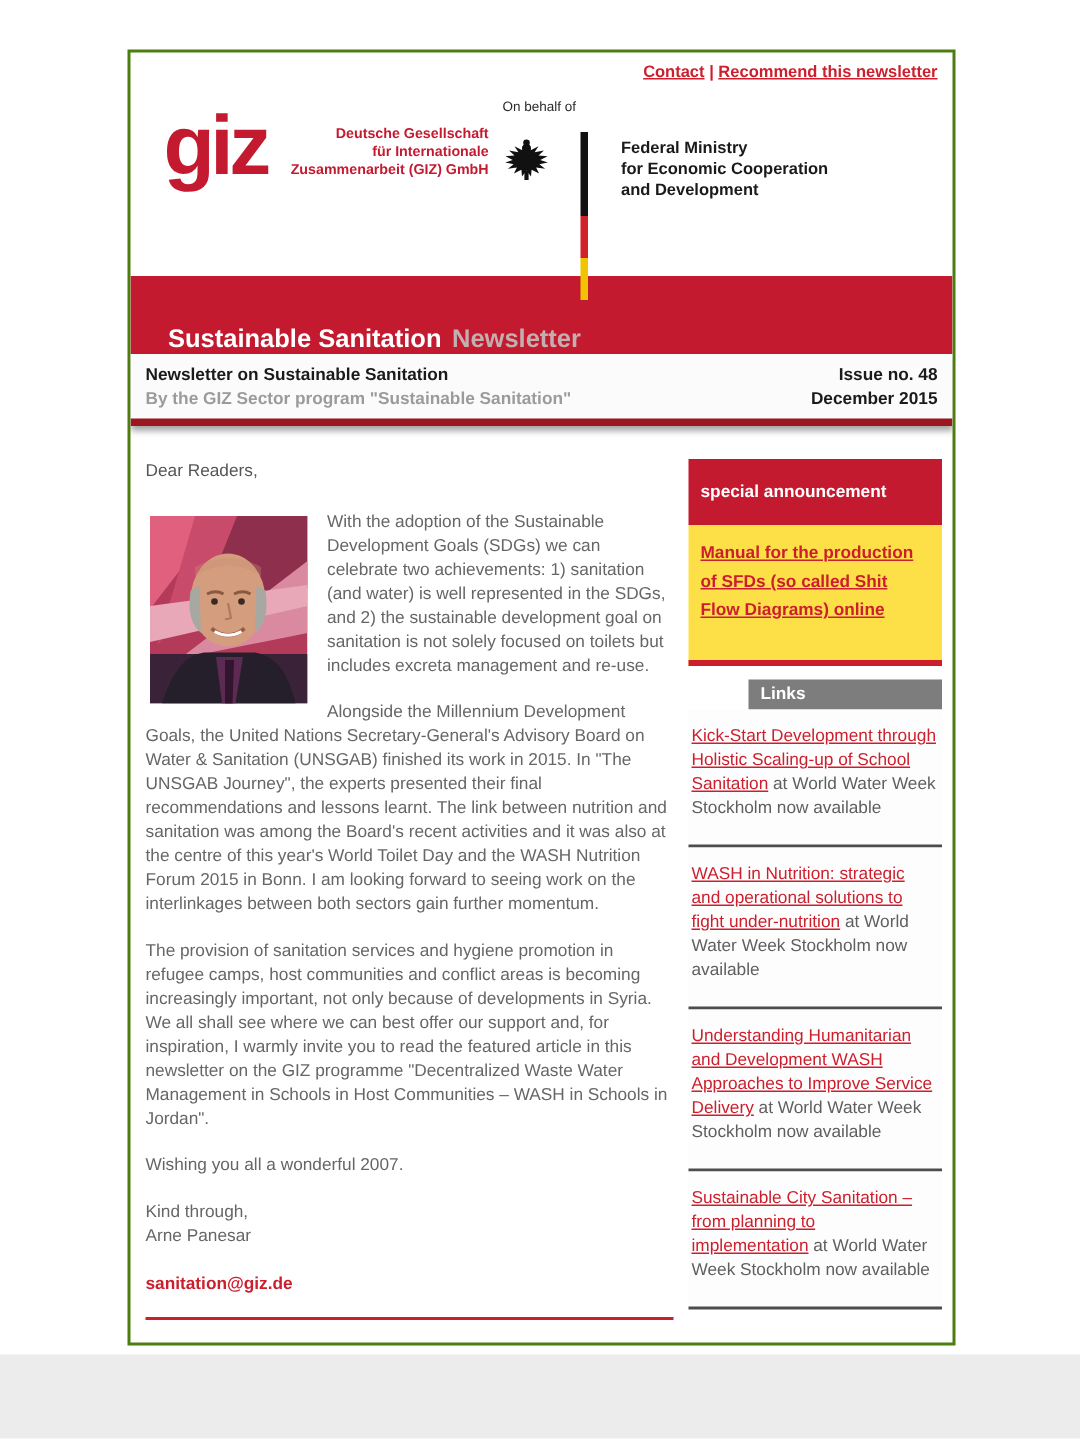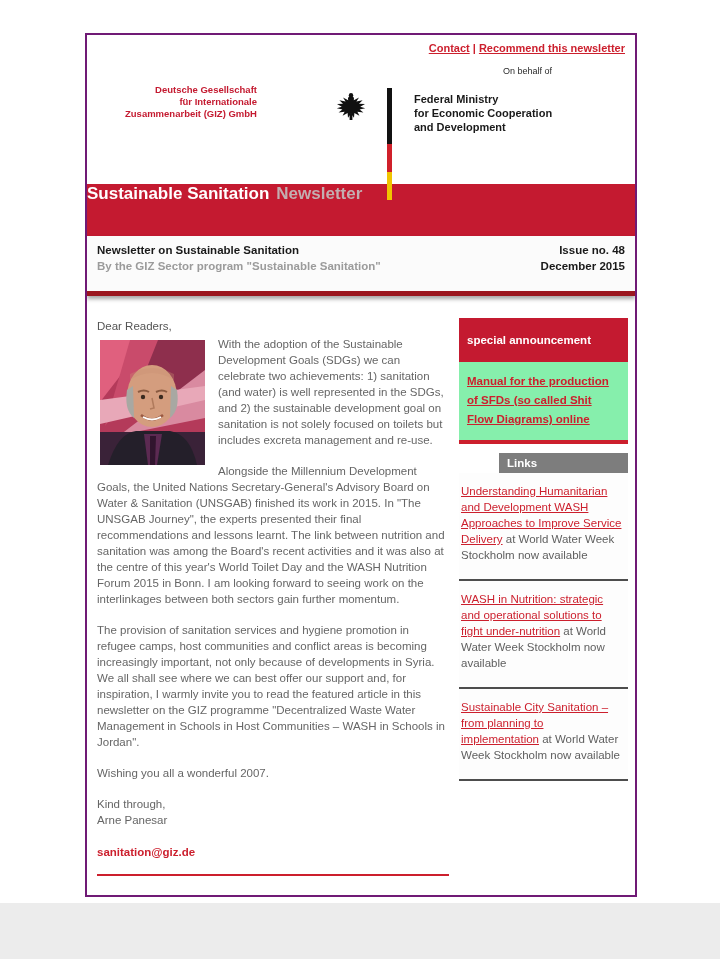--- a/index.html
+++ b/index.html
@@ -1,65 +1,65 @@
 <!DOCTYPE html>
 <html><head>
 <meta charset="utf-8">
 <style>
   * { margin:0; padding:0; box-sizing:border-box; }
   html,body { width:720px; height:959px; background:#ffffff; overflow:hidden;
               font-family:"Liberation Sans", sans-serif; }
   .footer-strip { position:absolute; left:0; top:903px; width:720px; height:56px; background:#ececec; }
   .container { position:absolute; left:85px; top:33px; width:552px; height:864px;
-               background:#ffffff; border:2px solid #701a75; overflow:hidden; }
+               background:#ffffff; border:2px solid #4d7c0f; overflow:hidden; }
   
   .contact-bar { text-align:right; padding:7px 10px 2px; font-size:11px; font-weight:bold; color:#cc1f2d; }
   .contact-bar a { color:#cc1f2d; text-decoration:underline; cursor:pointer; }
   .contact-sep { color:#cc1f2d; font-weight:bold; }
   
   .logo-row { position:relative; height:128px; }
   .giz-logo { position:absolute; left:22px; top:14px; display:flex; align-items:flex-start; }
   .giz-word { font-size:56px; font-weight:bold; color:#c41a30; letter-spacing:-3px; line-height:0.95; }
   .giz-lines { margin:14px 0 0 16px; font-size:9.5px; font-weight:bold; color:#c41a30; line-height:12px;text-align:right; }
   .bmz-block { position:absolute; left:248px; top:10px; }
-  .on-behalf { font-size:9px; color:#2b2b2b; margin-bottom:12px;text-align:right; }
+  .on-behalf { font-size:9px; color:#2b2b2b; margin-bottom:12px; }
   .bmz-logo { display:flex; align-items:flex-start;gap:12px; }
   .eagle { width:32px; height:34px; margin-top:2px; }
   .flag { width:5px; height:112px; margin:0 10px 0 8px; display:flex; flex-direction:column; }
   .flag .f-black { flex:0 0 56px; background:#111; }
   .flag .f-red { flex:0 0 28px; background:#d0202a; }
   .flag .f-gold { flex:0 0 28px; background:#f0c400; }
   .ministry { font-size:11px; font-weight:bold; color:#1a1a1a; line-height:14px; margin-top:4px; }
   
-  .banner { height:52px; background:#c41a30; display:flex; align-items:flex-start; }
+  .banner { height:52px; background:#c41a30; display:flex; align-items:flex-end; padding-left:25px; }
   .banner .t-main { color:#ffffff; font-size:17px; font-weight:bold; }
   .banner .t-suffix { color:#c3aeb0; font-size:17px; font-weight:bold; margin-left:7px; }
   
   .masthead { background:#fbfbfb; display:flex; justify-content:space-between;
-              padding:6px 10px 17px; border-bottom:5px solid #9b171f;
+              padding:6px 10px 5px; border-bottom:5px solid #9b171f;
               box-shadow:0 3px 4px rgba(0,0,0,0.35); position:relative; z-index:2; }
   .mh-title { font-size:11.5px; font-weight:bold; color:#1a1a1a; line-height:16px; }
   .mh-sub { font-size:11.5px; font-weight:bold; color:#9b9b9b; line-height:16px; }
   .mh-right { text-align:right; }
   .mh-issue, .mh-date { font-size:11.5px; font-weight:bold; color:#1a1a1a; line-height:16px; }
   
   .content { display:flex; padding:22px 7px 0 10px; }
   .main-col { flex:0 0 362px; padding-right:10px; font-size:11.5px; color:#666; line-height:16px; }
   .side-col { flex:1; }
-  .salutation { color:#555; margin-bottom:2px; }
+  .salutation { color:#555; margin-bottom:18px; }
   .photo { float:left; width:105px; height:125px; margin:4px 13px 8px 3px; }
   .main-col p { margin-bottom:15px; }
   .sig { margin-bottom:0; }
   .program-line { font-weight:bold; color:#666; margin-top:15px; }
   .email-link { font-weight:bold; color:#cc1f2d; cursor:pointer; display:inline-block; margin-top:1px; }
   .red-rule { border:0; border-top:2px solid #cc1f2d; margin:14px 0 16px; clear:both; }
   
   .side-bar-head { background:#c41a30; color:#ffffff; font-weight:bold; font-size:11.5px;
                    padding:16px 8px; }
-  .announce-box { padding:9px 8px 12px; border-bottom:4px solid #cc1f2d; background:#86efac; }
+  .announce-box { padding:9px 8px 24px; border-bottom:4px solid #cc1f2d; background:#fde047; }
   .announce-box a { color:#cc1f2d; font-weight:bold; text-decoration:underline; font-size:11.5px; line-height:17px; cursor:pointer; }
   .links-head { background:#7d7d7d; color:#ffffff; font-weight:bold; font-size:11.5px;
                 padding:4px 8px; margin-top:9px;margin-left:40px; }
   .side-item { padding:10px 4px 16px 2px; border-bottom:2px solid #4d4d4d; background:#fdfdfd;
                font-size:11.5px; line-height:16px; color:#5f5f5f; }
   .side-item a { color:#cc1f2d; text-decoration:underline; cursor:pointer; }
 </style>
 </head>
 <body>
 
@@ -68,20 +68,21 @@
 <div class="container">
 
   <div class="contact-bar">
     <a>Contact</a>
     <span class="contact-sep">|</span>
     <a>Recommend this newsletter</a>
   </div>
 
   <div class="logo-row">
     <div class="giz-logo">
+      <div class="giz-word">giz</div>
       <div class="giz-lines">
         <div>Deutsche Gesellschaft</div>
         <div>für Internationale</div>
         <div>Zusammenarbeit (GIZ) GmbH</div>
       </div>
     </div>
     <div class="bmz-block">
       <div class="on-behalf">On behalf of</div>
       <div class="bmz-logo">
         <svg class="eagle" viewBox="0 0 32 34">
@@ -168,24 +169,27 @@
 
     <div class="side-col">
       <div class="side-bar-head">special announcement</div>
       <div class="announce-box">
         <a>Manual for the production of SFDs (so called Shit Flow Diagrams) online</a>
       </div>
 
       <div class="links-head">Links</div>
 
       <div class="side-item">
-        <a>Understanding Humanitarian and Development WASH Approaches to Improve Service Delivery</a><span> at World Water Week Stockholm now available</span>
+        <a>Kick-Start Development through Holistic Scaling-up of School Sanitation</a><span> at World Water Week Stockholm now available</span>
       </div>
       <div class="side-item">
         <a>WASH in Nutrition: strategic and operational solutions to fight under-nutrition</a><span> at World Water Week Stockholm now available</span>
+      </div>
+      <div class="side-item">
+        <a>Understanding Humanitarian and Development WASH Approaches to Improve Service Delivery</a><span> at World Water Week Stockholm now available</span>
       </div>
       <div class="side-item">
         <a>Sustainable City Sanitation – from planning to implementation</a><span> at World Water Week Stockholm now available</span>
       </div>
 
     </div>
 
   </div>
 </div>
 

